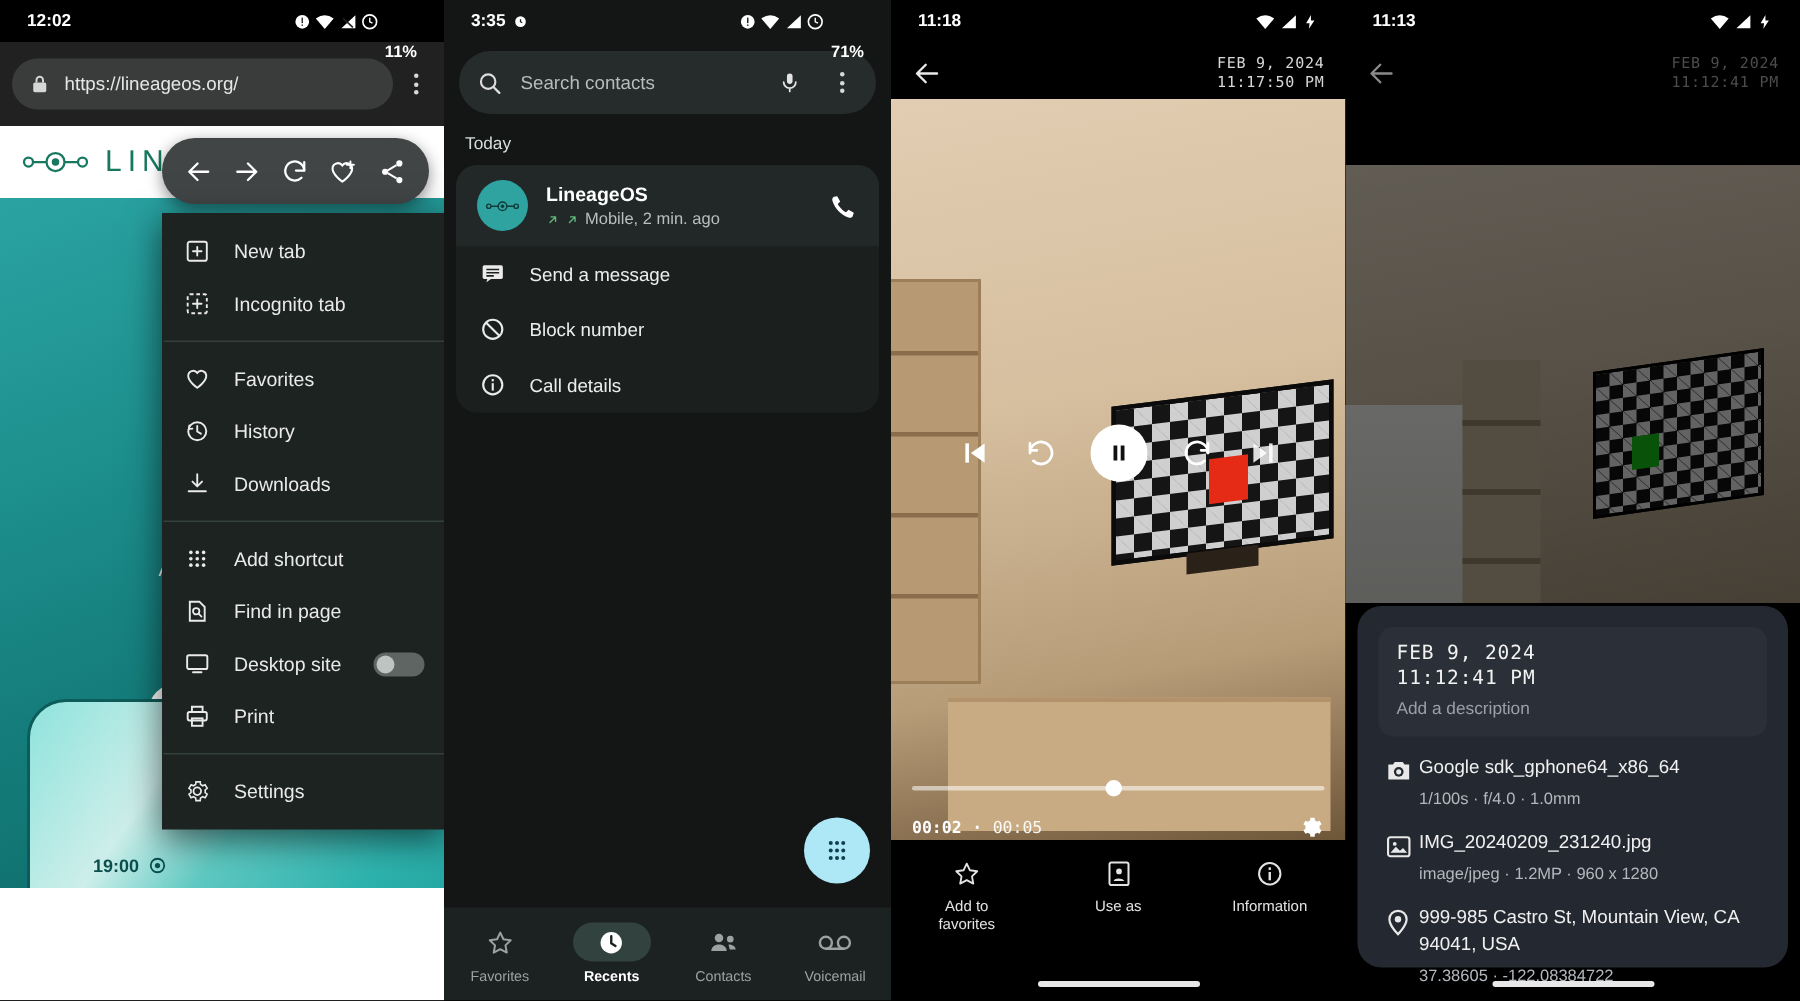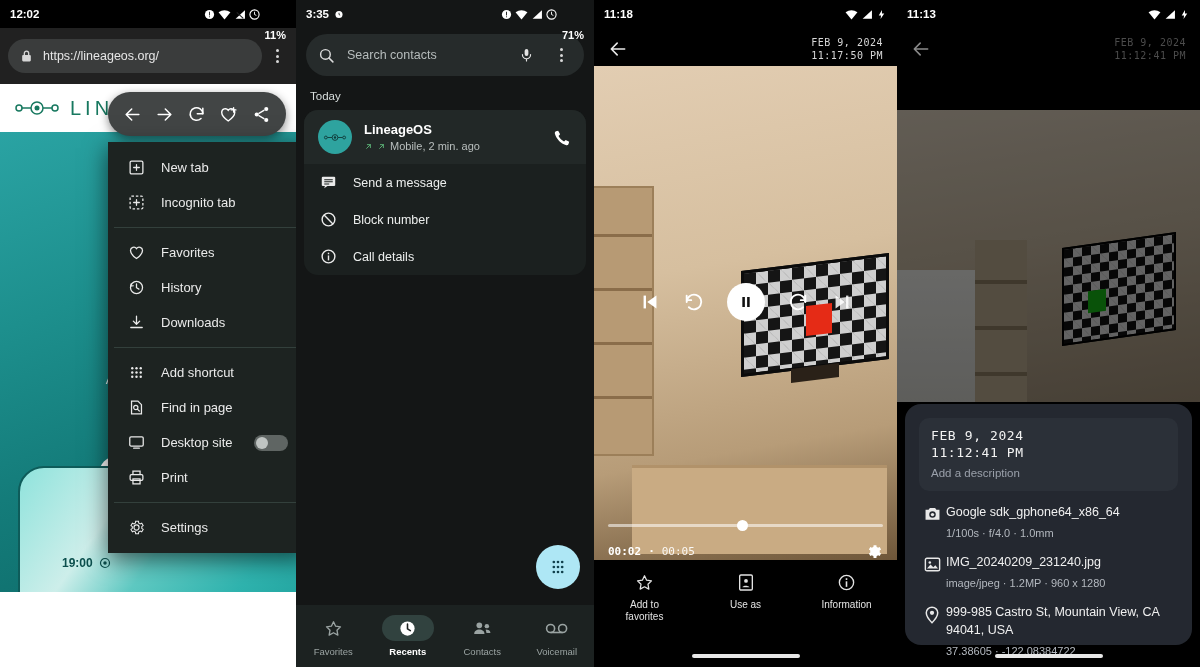--- a/index.html
+++ b/index.html
@@ -7,21 +7,21 @@
   .stage{position:relative;width:1200px;height:667px;display:flex;background:#000;}
 
   
   .panel{position:relative;height:667px;overflow:hidden;background:#000;flex:0 0 auto;}
   .p1{width:296px;}
   .p2{width:298px;}
   .p3{width:303px;}
   .p4{width:303px;}
 
   .statusbar{position:relative;height:28px;display:flex;align-items:center;
-    justify-content:space-between;padding:0 10px;color:#fff;font-size:11.5px;font-weight:bold;}
+    justify-content:space-between;padding:0 18px;color:#fff;font-size:11.5px;font-weight:bold;}
   .sb-left{display:flex;align-items:center;gap:5px;}
   .sb-right{display:flex;align-items:center;gap:3px;}
   .sb-right .pct{font-size:11px;font-weight:bold;margin-left:2px;margin-top:41px;}
   .ico{display:inline-block;line-height:0;}
   svg{display:block;}
 
   
   .p1 .topbar{background:#212121;height:56px;display:flex;align-items:center;padding:0 8px;}
   .urlpill{flex:1;height:34px;border-radius:17px;background:#3a3c3c;display:flex;align-items:center;
     padding:0 12px;gap:10px;}
@@ -36,31 +36,31 @@
     background:linear-gradient(160deg,#2aa3a3 0%,#1d8f8d 35%,#147c7a 65%,#0d6a68 100%);
     text-align:center;padding-top:34px;box-sizing:border-box;color:#fff;overflow:hidden;}
   .hero h1{margin:0;font-weight:300;font-size:52px;line-height:62px;letter-spacing:.5px;}
   .hero p{margin:18px 18px 0;font-size:13px;line-height:20px;opacity:.95;}
   .hero .cta{display:inline-block;margin-top:26px;background:#fff;color:#555;font-size:11px;
     letter-spacing:1.4px;padding:12px 30px;border-radius:22px;}
   .phonepic{position:absolute;left:0;right:0;bottom:-10px;height:150px;overflow:hidden;}
   .phonepic .screen{position:absolute;left:18px;right:-40px;top:14px;bottom:-40px;border-radius:26px;
     background:linear-gradient(125deg,#8fe3dc 0%,#cdeeea 28%,#5fc9c2 45%,#2fb3ae 70%,#1b9b97 100%);
     border:2px solid #0e5c5a;}
-  .phonepic .clock{position:absolute;left:42px;top:88px;color:#0b4f4d;font-size:12px;font-weight:bold;
+  .phonepic .clock{position:absolute;left:42px;top:102px;color:#0b4f4d;font-size:12px;font-weight:bold;
     display:flex;align-items:center;gap:6px;}
 
   
   .navpill{position:absolute;left:108px;top:92px;width:178px;height:44px;border-radius:22px;
     background:#424545;display:flex;align-items:center;justify-content:space-around;padding:0 8px;
     box-sizing:border-box;box-shadow:0 3px 10px rgba(0,0,0,.45);}
 
   
   .menu{position:absolute;left:108px;top:142px;width:188px;background:#1d2321;
-    box-shadow:0 6px 22px rgba(0,0,0,.6);padding:8px 6px;}
+    box-shadow:0 6px 22px rgba(0,0,0,.6);padding:8px 1px;}
   .menu .mi{display:flex;align-items:center;gap:16px;padding:9px 14px;color:#eaeaea;font-size:13px;}
   .menu .mi .mi-label{flex:1;}
   .menu hr{border:0;border-top:1px solid #33403c;margin:7px 0;}
   .toggle{width:34px;height:16px;border-radius:9px;background:#5f6563;position:relative;flex:0 0 auto;}
   .toggle i{position:absolute;left:2px;top:2px;width:12px;height:12px;border-radius:50%;background:#bfc4c2;}
 
   
   .p2{background:#141616;}
   .searchbar{margin:6px 10px 0;height:42px;border-radius:21px;background:#262b2b;display:flex;
     align-items:center;padding:0 12px;gap:12px;}

